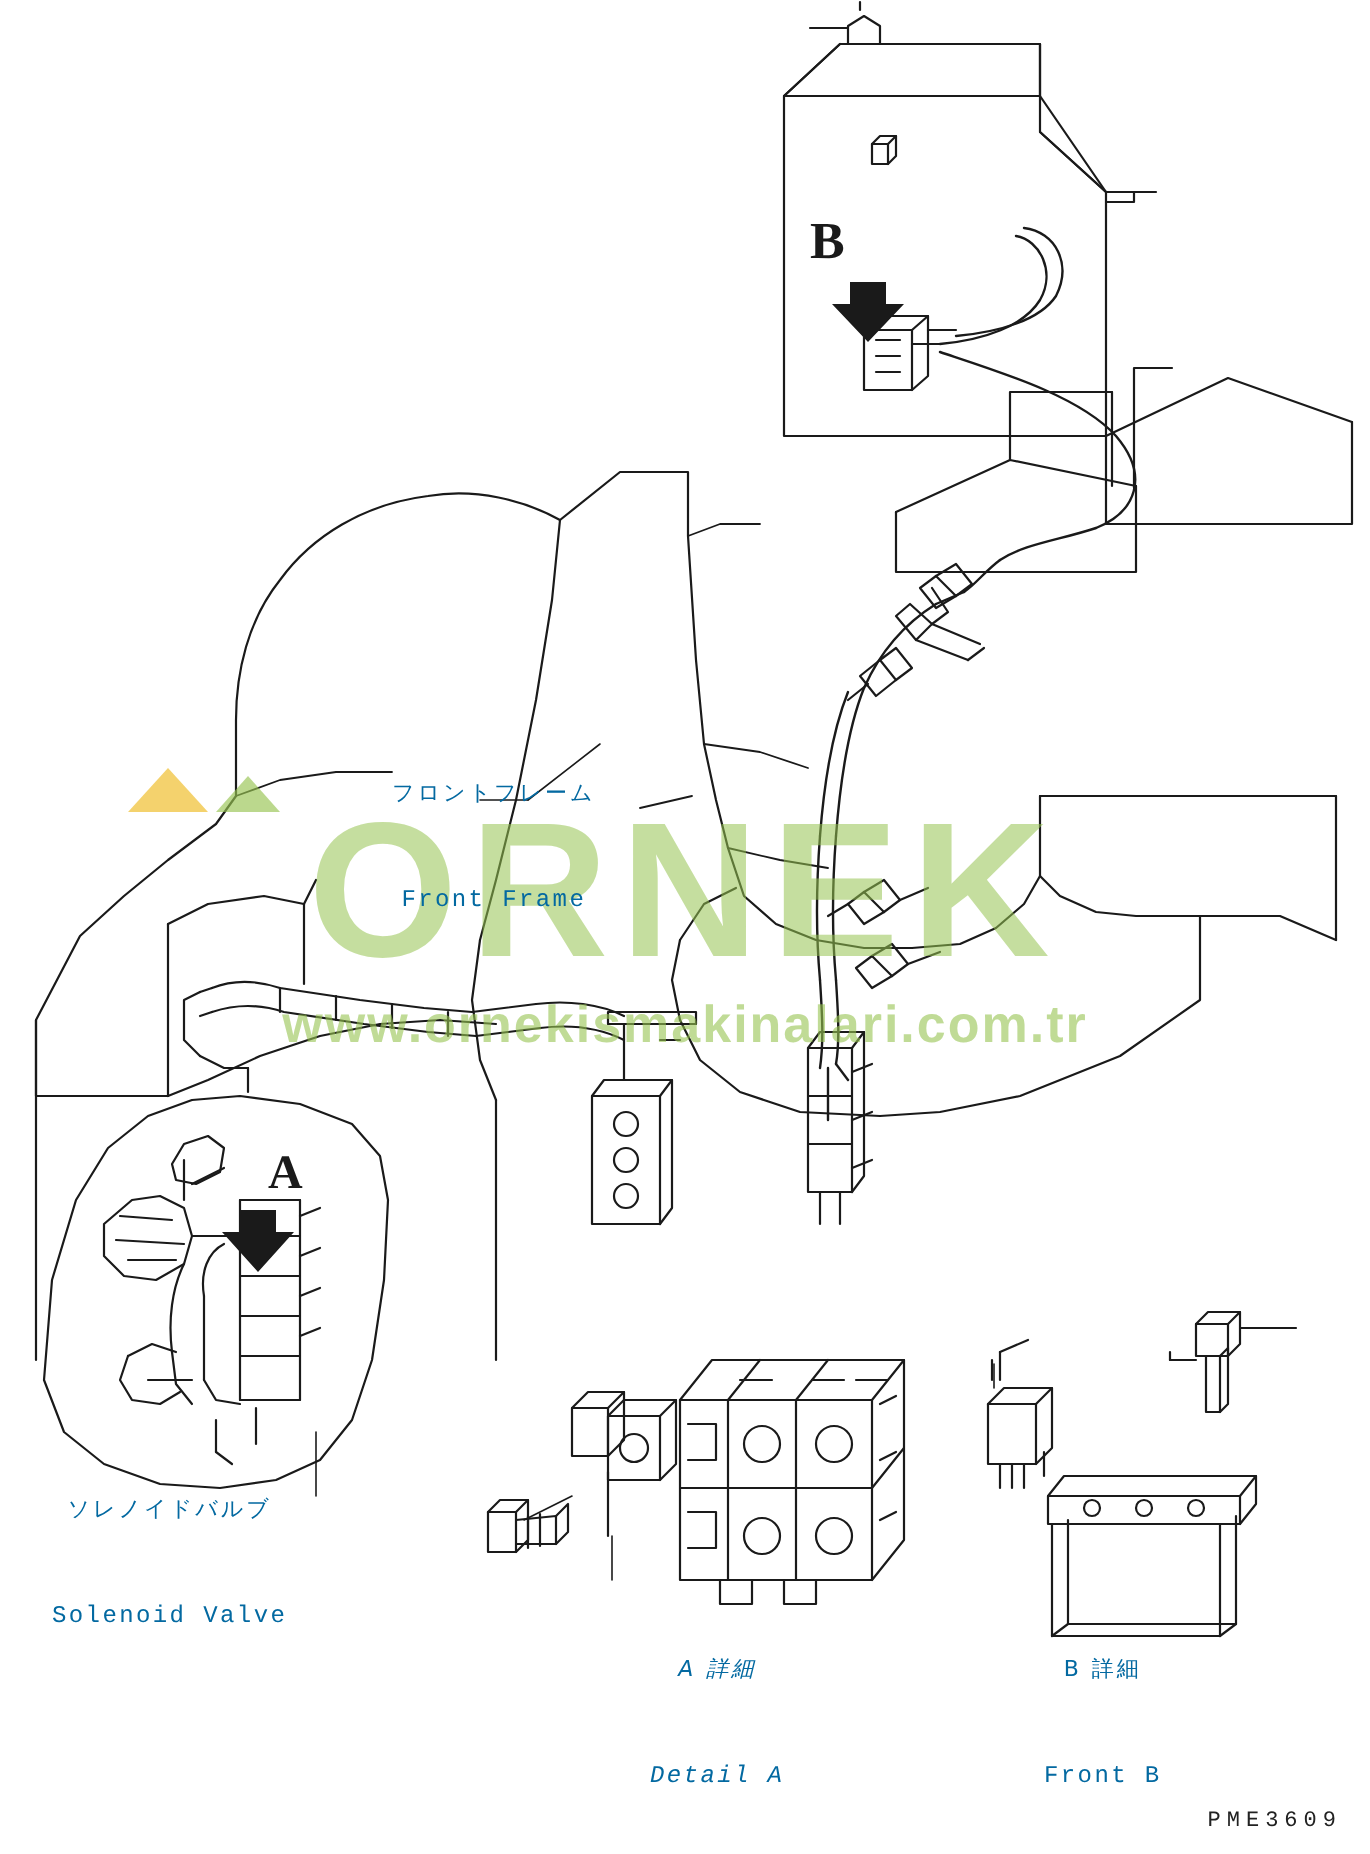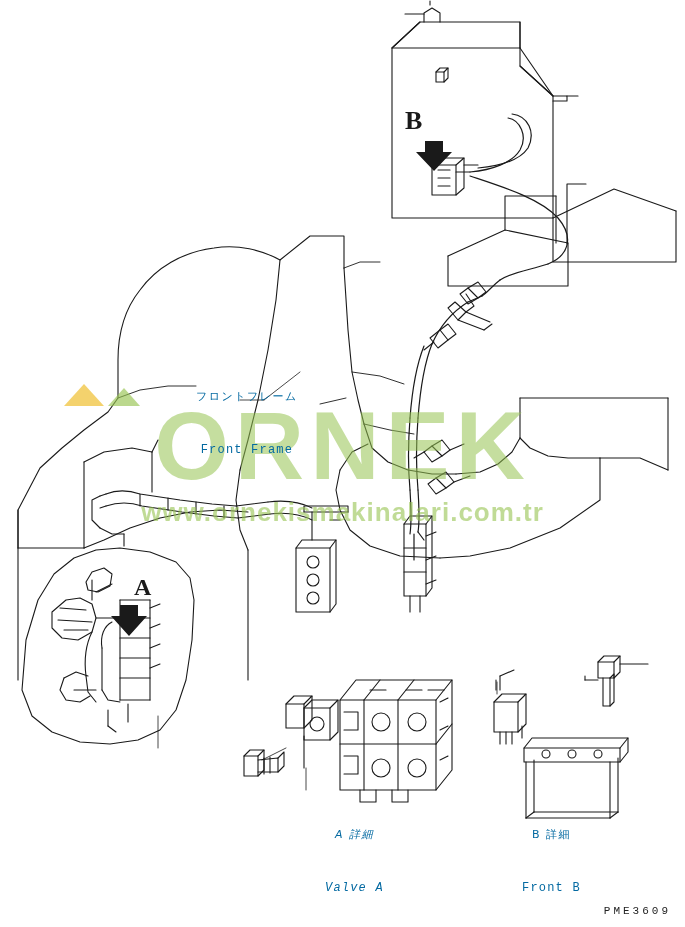--- a/index.html
+++ b/index.html
@@ -413,24 +413,28 @@
   </div>
 
   <div style="position:absolute; left:405px; top:106px; font-family:'Liberation Serif',serif; font-size:26px; font-weight:bold; color:#1a1a1a;">B</div>
   <div style="position:absolute; left:134px; top:574px; font-family:'Liberation Serif',serif; font-size:24px; font-weight:bold; color:#1a1a1a;">A</div>
 
   <div class="lbl" style="left:196px; top:390px;">
     <span class="jp">フロントフレーム</span>
     <span class="en">Front Frame</span>
   </div>
 
+  <div class="lbl" style="left:26px; top:748px;">
+    <span class="jp">ソレノイドバルブ</span>
+    <span class="en">Solenoid Valve</span>
+  </div>
 
   <div class="lbl" style="left:325px; top:828px;font-style:italic;">
     <span class="jp">A 詳細</span>
-    <span class="en">Valve A</span>
+    <span class="en">Detail A</span>
   </div>
 
   <div class="lbl" style="left:522px; top:828px;">
     <span class="jp">B 詳細</span>
     <span class="en">Front B</span>
   </div>
 
   <div class="code">PME3609</div>
 
 </div>

